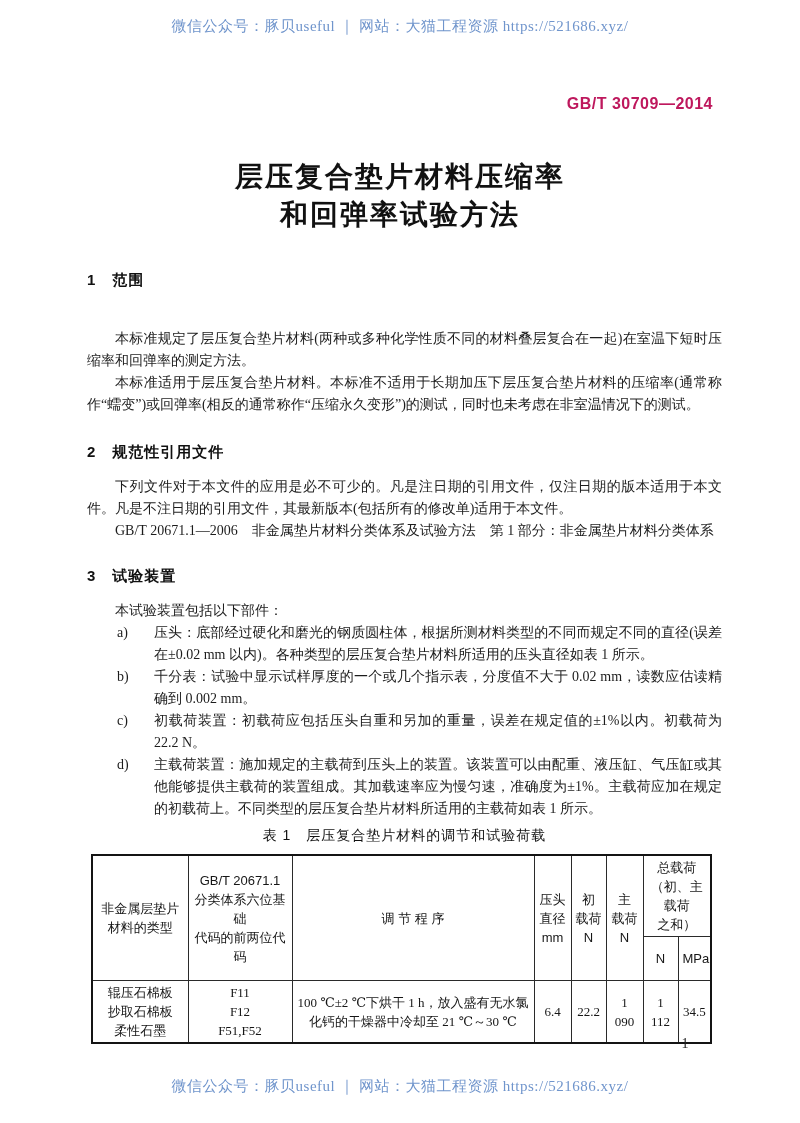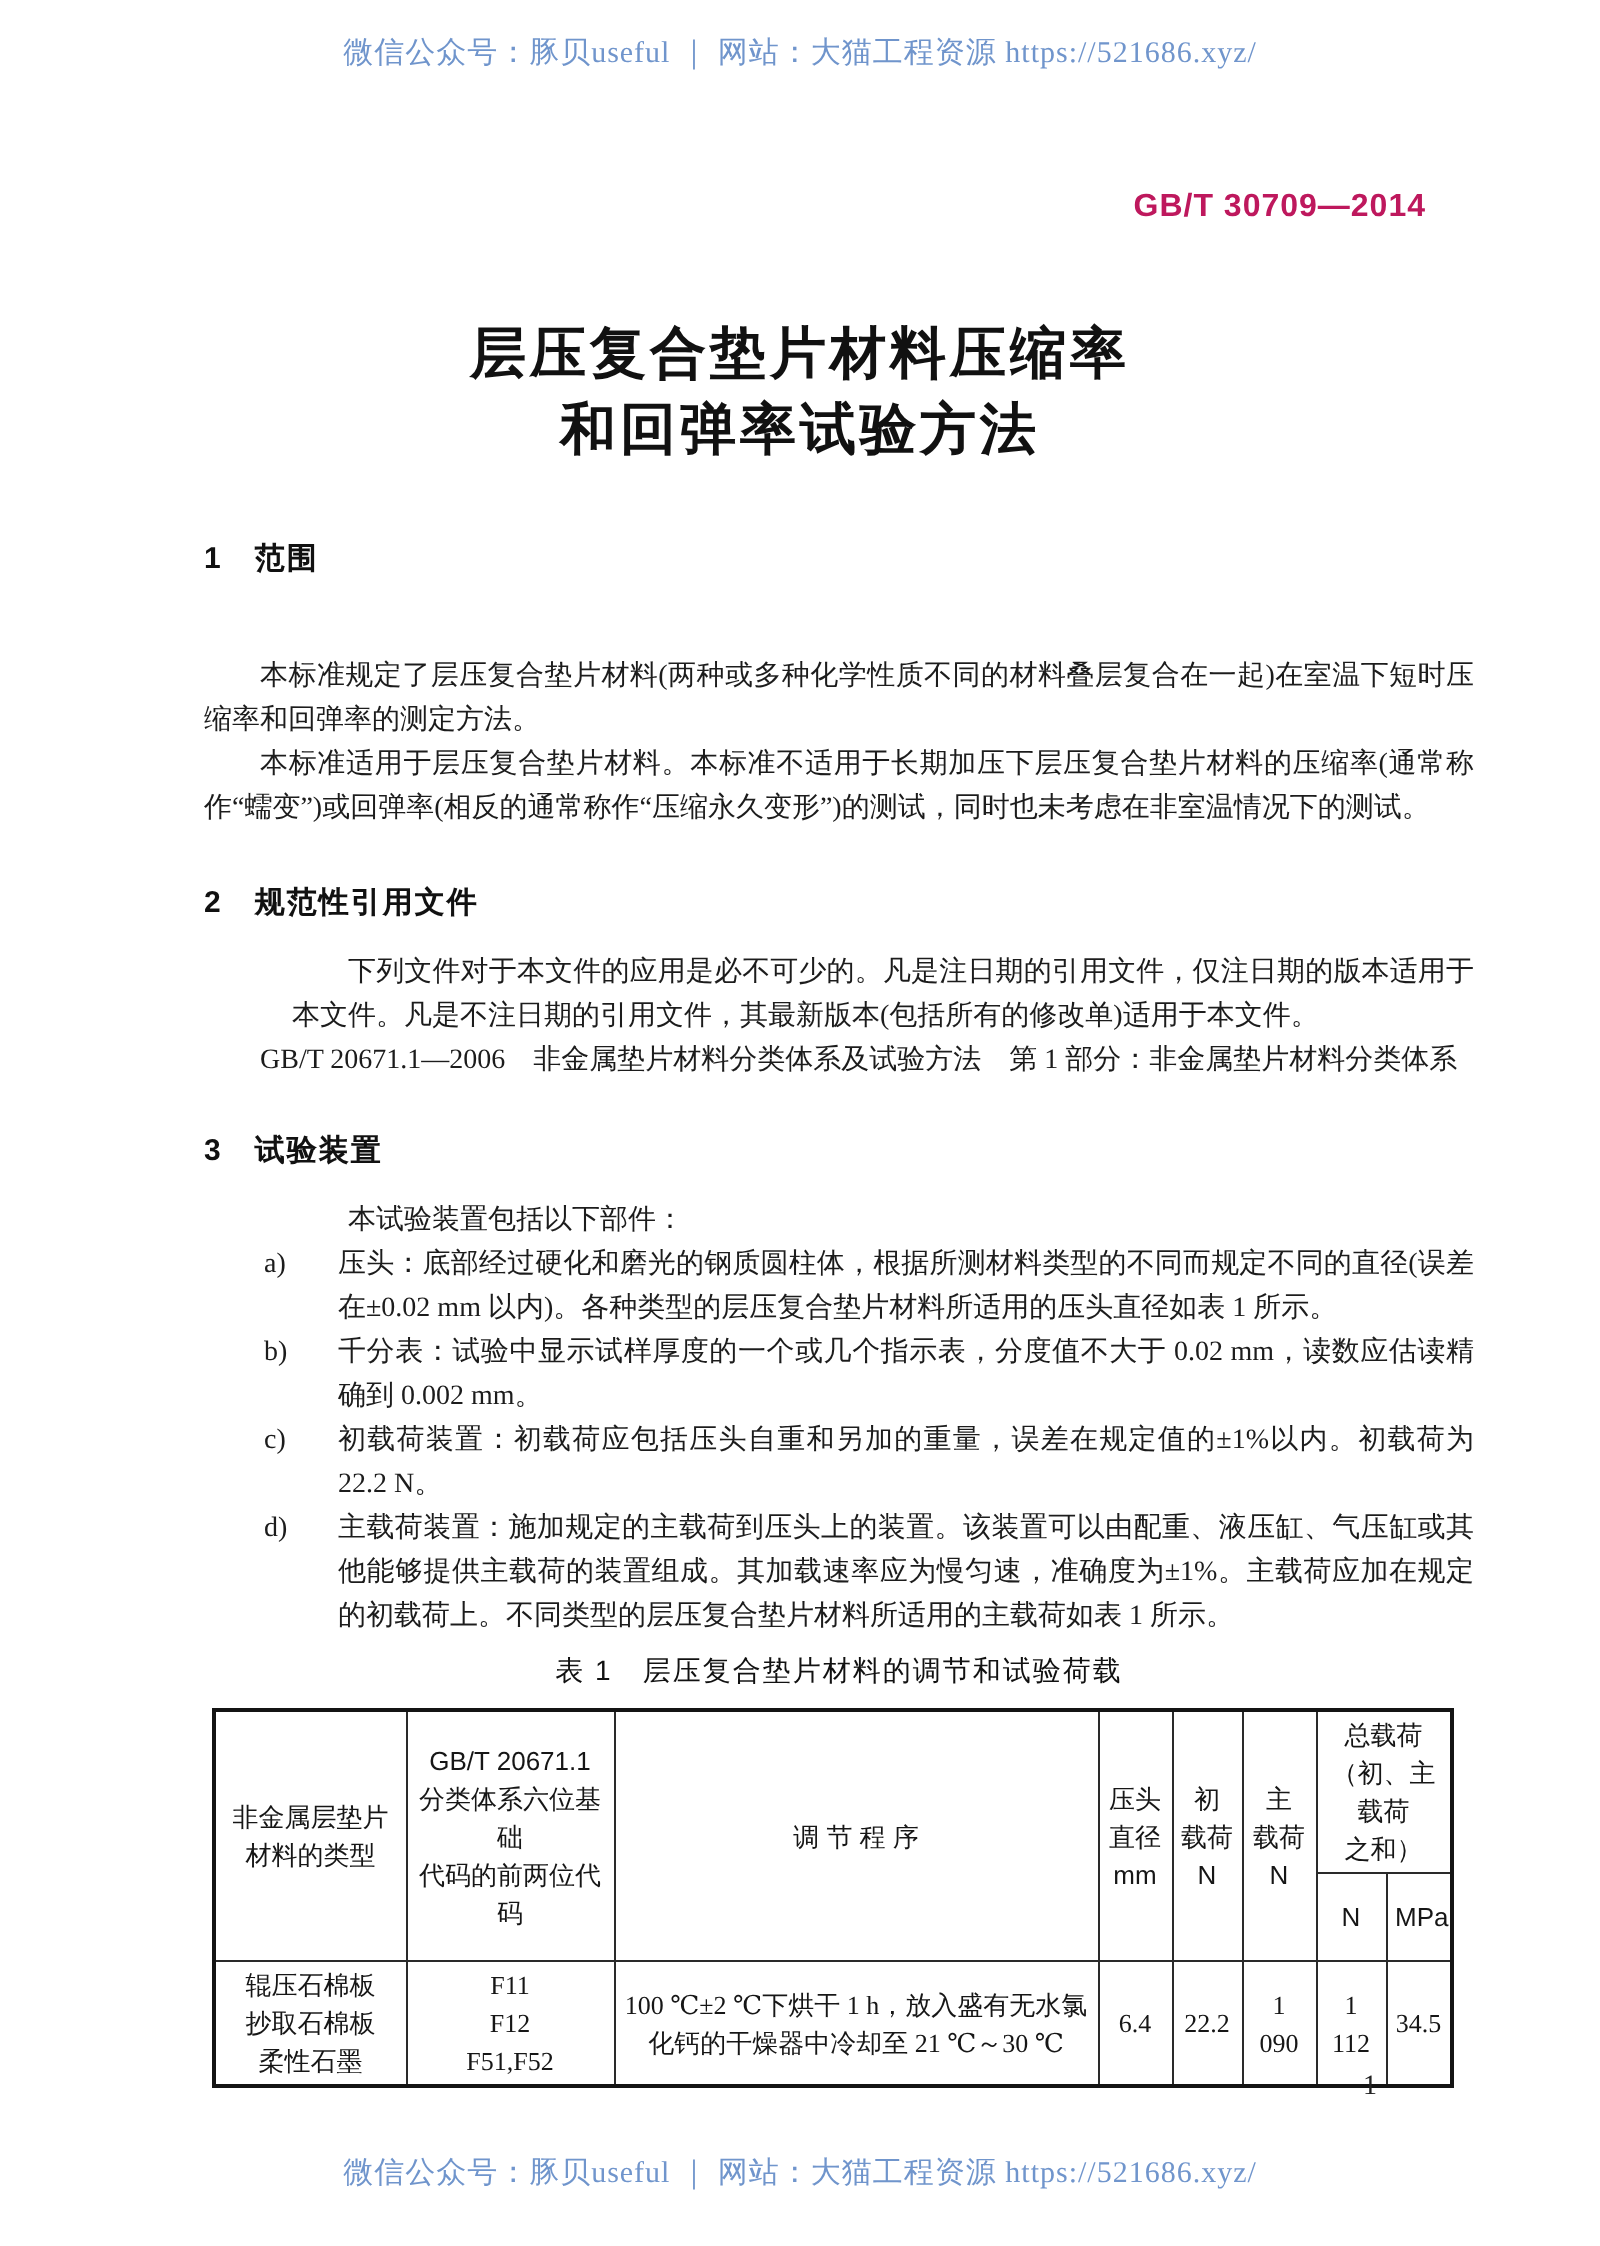--- a/index.html
+++ b/index.html
@@ -32,37 +32,37 @@
 
   .doc-title {
     position: absolute; top: 158px; left: 0; width: 800px;
     text-align: center;
     font-family: "Liberation Sans", "DejaVu Sans", sans-serif;
     font-weight: bold; font-size: 28px; line-height: 38px;
     letter-spacing: 2px; color: #111;
   }
 
   .content {
-    position: absolute; left: 102px; top: 270px; width: 635px;
+    position: absolute; left: 87px; top: 270px; width: 635px;
     font-size: 14px; line-height: 22px;
     text-align: justify;
   }
 
   .sec-heading {
     font-family: "Liberation Sans", "DejaVu Sans", sans-serif;
     font-weight: bold; font-size: 15px; line-height: 20px;
     margin: 0; color: #111; letter-spacing: 1px;
     text-align: left;
   }
   .sec-heading.h2 { margin-top: 26px; }
   .sec-heading.h3 { margin-top: 24px; }
 
   p.body-para { margin: 0; text-indent: 2em; }
   p.first-para { margin-top: 38px; }
-  p.lead-para  { margin-top: 14px; margin-left: 44px; }
+  p.lead-para  { margin-top: 14px; }
   p.ref-para   { margin: 0; text-indent: 2em; }
 
   .list-item { position: relative; padding-left: 67px; margin: 0; }
   .li-label { position: absolute; left: 30px; top: 0; }
 
   .table-caption {
     margin-top: 6px;
     text-align: center;
     font-family: "Liberation Sans", "DejaVu Sans", sans-serif;
     font-weight: normal; font-size: 14px; line-height: 18px;

